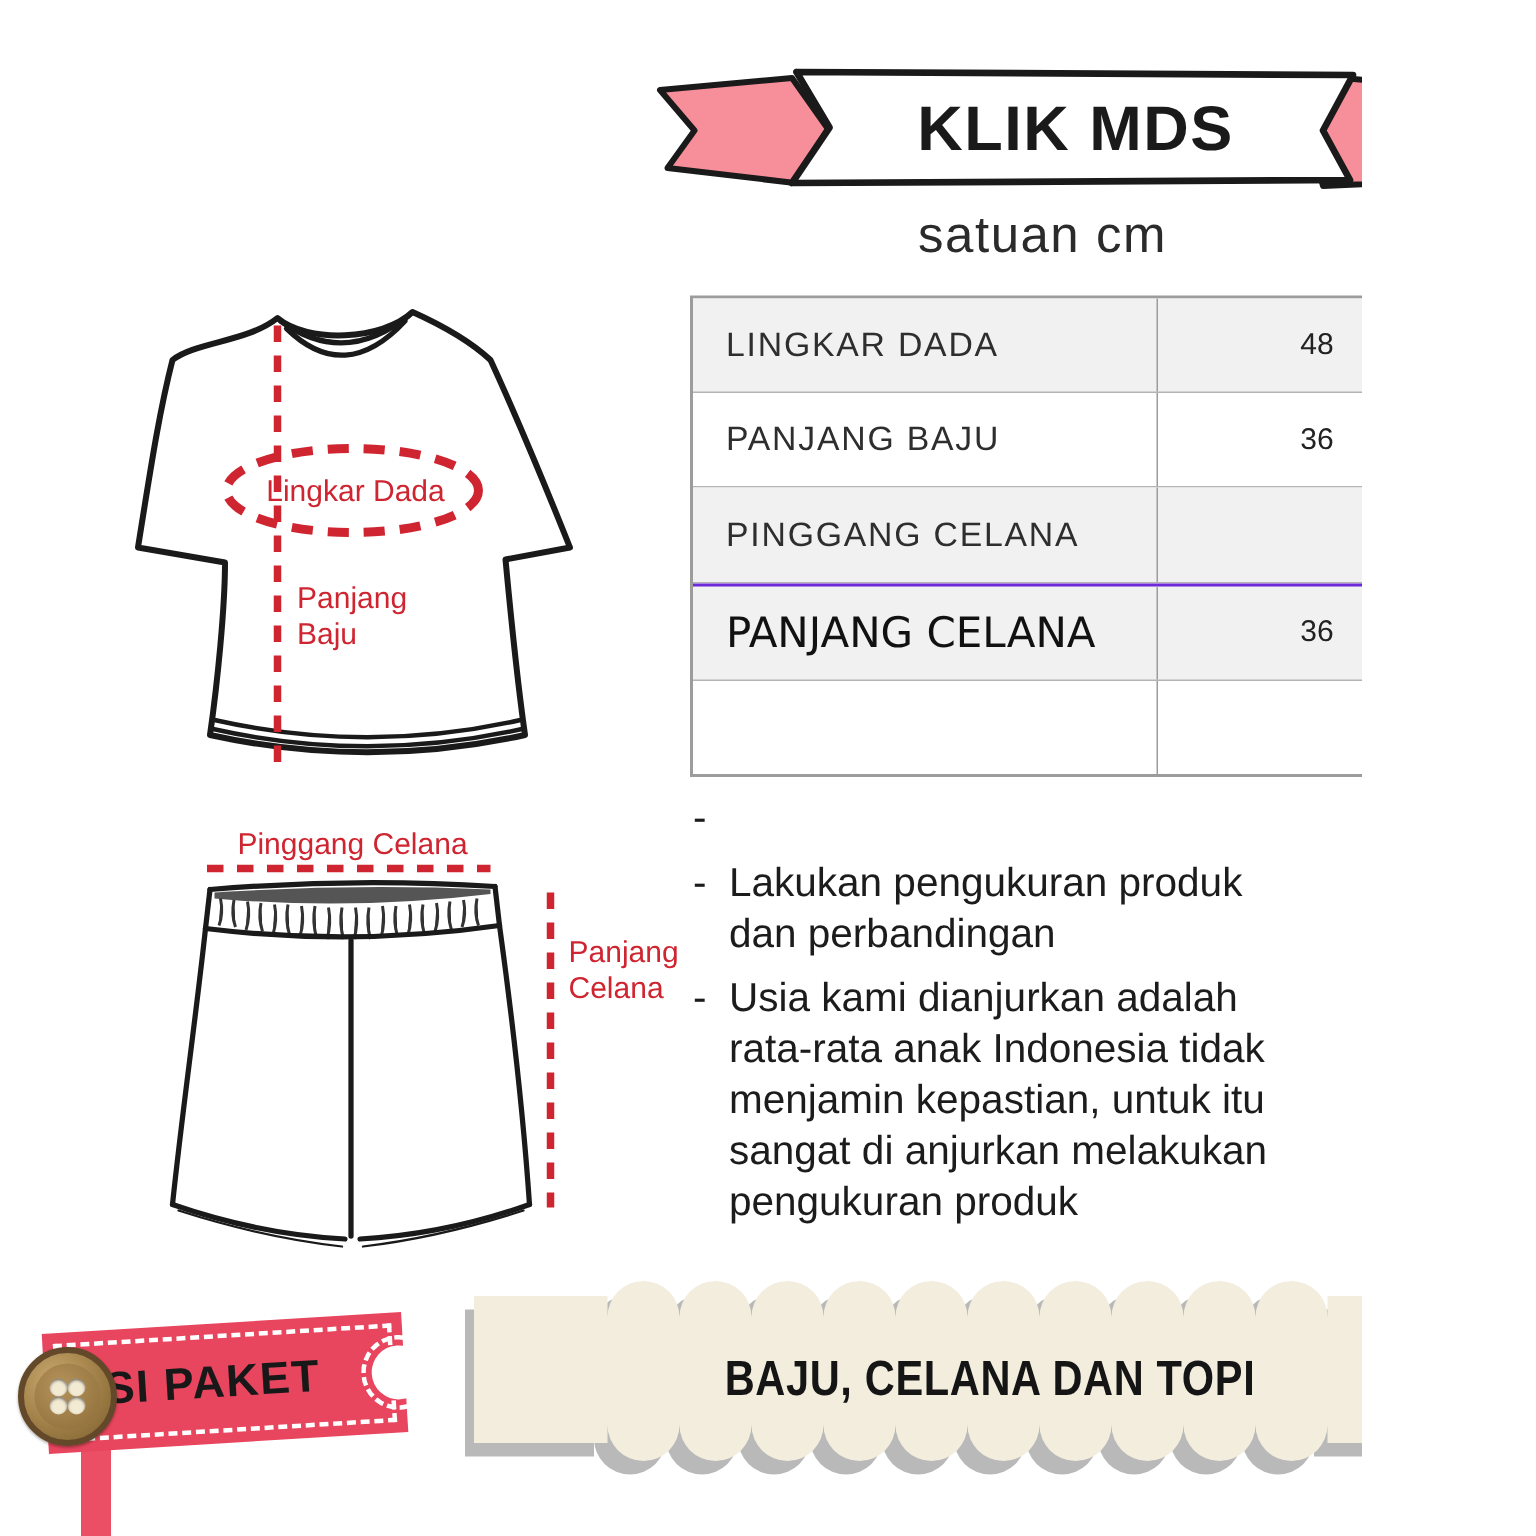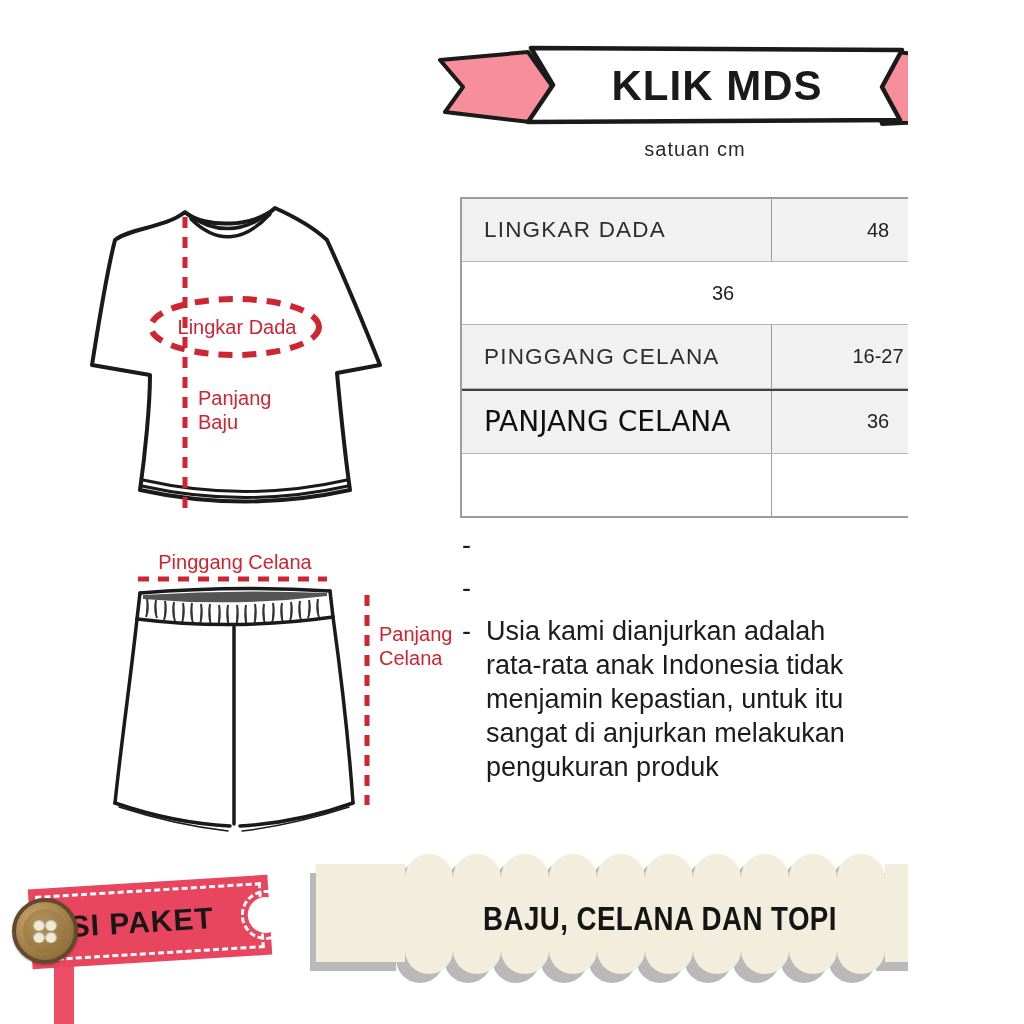--- a/index.html
+++ b/index.html
@@ -3,29 +3,29 @@
 <meta charset="utf-8">
 <style>
   html,body{margin:0;padding:0;background:#fff;}
   .canvas{position:relative;width:908px;height:1024px;background:#ffffff;overflow:hidden;
           font-family:"Liberation Sans",sans-serif;color:#1f1f1f;}
 
   
   .banner-svg{position:absolute;left:425px;top:32px;width:600px;height:115px;}
   .banner-title{font-family:"Liberation Sans",sans-serif;font-weight:bold;font-size:42px;fill:#1a1a1a;letter-spacing:1px;}
   .unit-label{position:absolute;left:425px;top:138px;width:540px;text-align:center;
-              font-size:20px;color:#2b2b2b;letter-spacing:1px;}
+              font-size:34px;color:#2b2b2b;letter-spacing:1px;}
 
   
   .size-table{position:absolute;left:460px;top:197px;width:526px;height:321px;
               border:2px solid #9c9c9c;display:flex;flex-direction:column;box-sizing:border-box;}
   .t-row{flex:1;display:flex;border-bottom:1px solid #b4b4b4;}
   .t-row:last-child{border-bottom:none;}
   .t-row.alt{background:#f1f1f1;}
-  .t-row.emph{border-top:2px solid #404040;}
+  .t-row.emph{border-top:2px solid #6d28d9;}
   .t-label{width:310px;display:flex;align-items:center;padding-left:22px;box-sizing:border-box;
            border-right:1px solid #9c9c9c;font-size:22.5px;letter-spacing:1.2px;color:#2e2e2e;}
   .t-value{flex:1;display:flex;align-items:center;justify-content:center;font-size:20px;color:#222;}
   .t-row.emph .t-label{font-family:"DejaVu Sans",sans-serif;font-size:28px;letter-spacing:0;color:#111;}
 
   
   .shirt-svg{position:absolute;left:70px;top:195px;width:340px;height:335px;}
   .shorts-svg{position:absolute;left:95px;top:545px;width:360px;height:320px;}
   .sketch{stroke:#1a1a1a;fill:none;stroke-linecap:round;stroke-linejoin:round;}
   .red-dash{stroke:#cf2531;fill:none;}
@@ -72,25 +72,25 @@
   </svg>
 
   <div class="unit-label">satuan cm</div>
 
   <div class="size-table">
     <div class="t-row alt">
       <div class="t-label">LINGKAR DADA</div>
       <div class="t-value">48</div>
     </div>
     <div class="t-row">
+      <div class="t-label">PANJANG BAJU</div>
       <div class="t-value">36</div>
     </div>
     <div class="t-row alt">
       <div class="t-label">PINGGANG CELANA</div>
-      <div class="t-value">16-27</div>
     </div>
     <div class="t-row alt emph">
       <div class="t-label">PANJANG CELANA</div>
       <div class="t-value">36</div>
     </div>
     <div class="t-row">
       <div class="t-label"></div>
       <div class="t-value"></div>
     </div>
   </div>
@@ -163,20 +163,22 @@
     <text class="red-text" x="284" y="96">Panjang</text>
     <text class="red-text" x="284" y="120">Celana</text>
   </svg>
 
   <div class="note">
     <div class="note-item">
       <span class="note-dash">-</span>
     </div>
     <div class="note-item">
       <span class="note-dash">-</span>
+      <span class="note-text">Lakukan pengukuran produk
+dan perbandingan</span>
     </div>
     <div class="note-item">
       <span class="note-dash">-</span>
       <span class="note-text">Usia kami dianjurkan adalah
 rata-rata anak Indonesia tidak
 menjamin kepastian, untuk itu
 sangat di anjurkan melakukan
 pengukuran produk</span>
     </div>
   </div>

